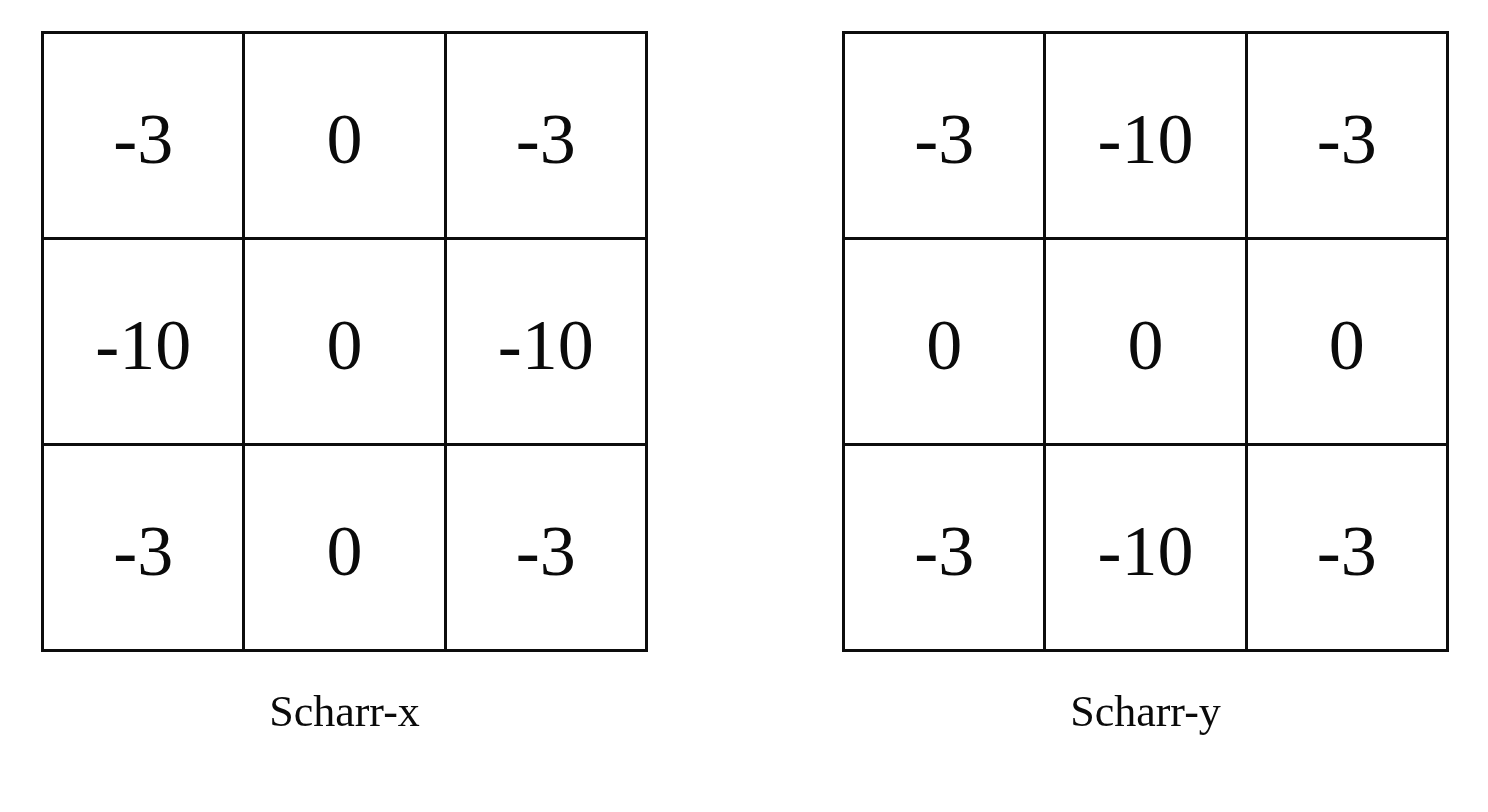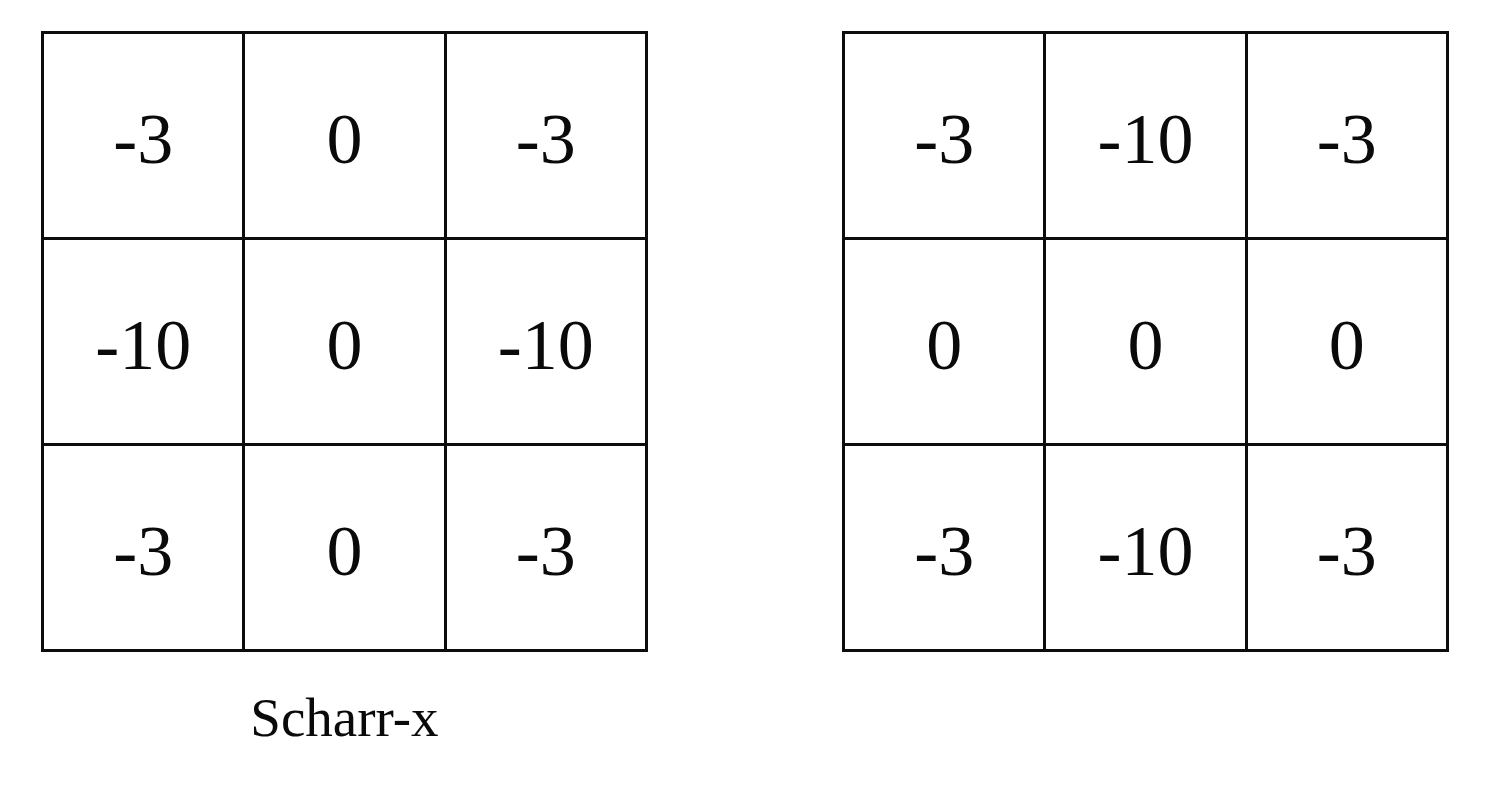--- a/index.html
+++ b/index.html
@@ -60,21 +60,21 @@
     color: #0a0a0a;
     letter-spacing: 0px;
     position: relative;
     top: 3px;
   }
 
   .kernel-caption {
     width: 607px;
     text-align: center;
     font-family: "Liberation Serif", "DejaVu Serif", serif;
-    font-size: 55px;
+    font-size: 44px;
     line-height: 1;
     color: #0a0a0a;
     margin-top: 38px;
     white-space: nowrap;
   }
 </style>
 </head>
 <body>
 
 <div class="figure-canvas">
@@ -151,15 +151,16 @@
           </td>
           <td>
             <span class="cell-value">-10</span>
           </td>
           <td>
             <span class="cell-value">-3</span>
           </td>
         </tr>
       </tbody>
     </table>
+    <div class="kernel-caption">Scharr-y</div>
   </div>
 
 </div>
 
 </body></html>

